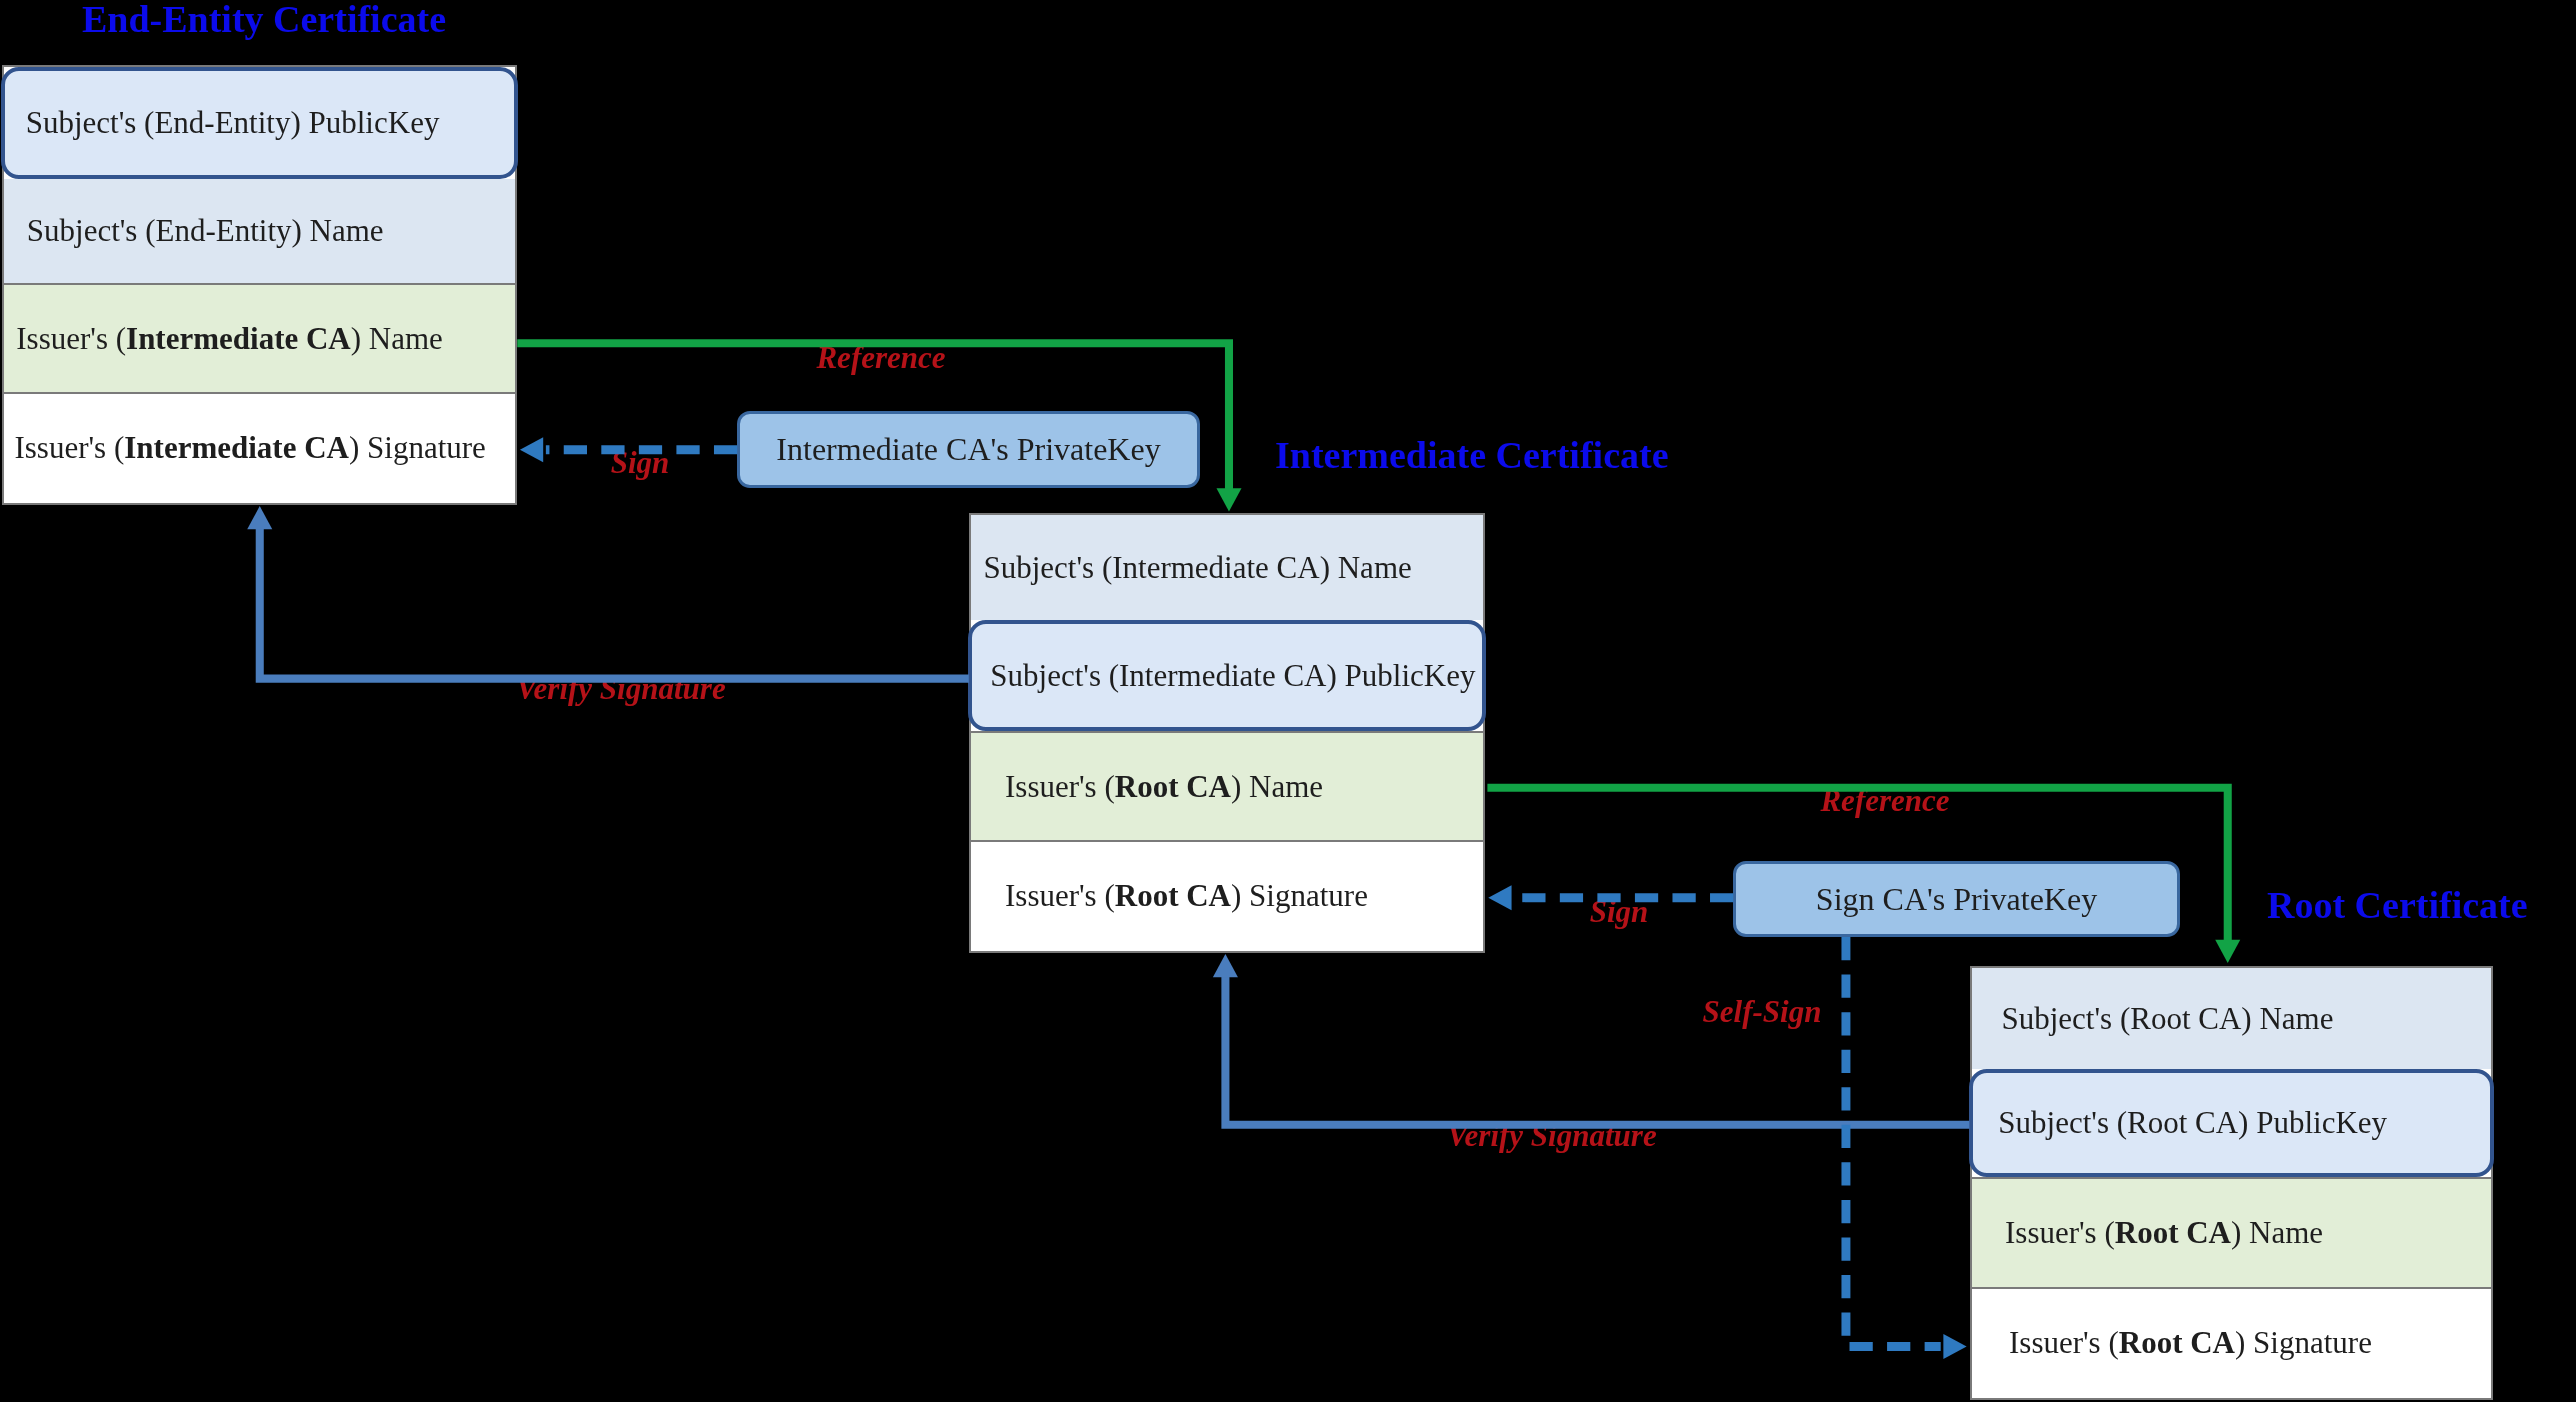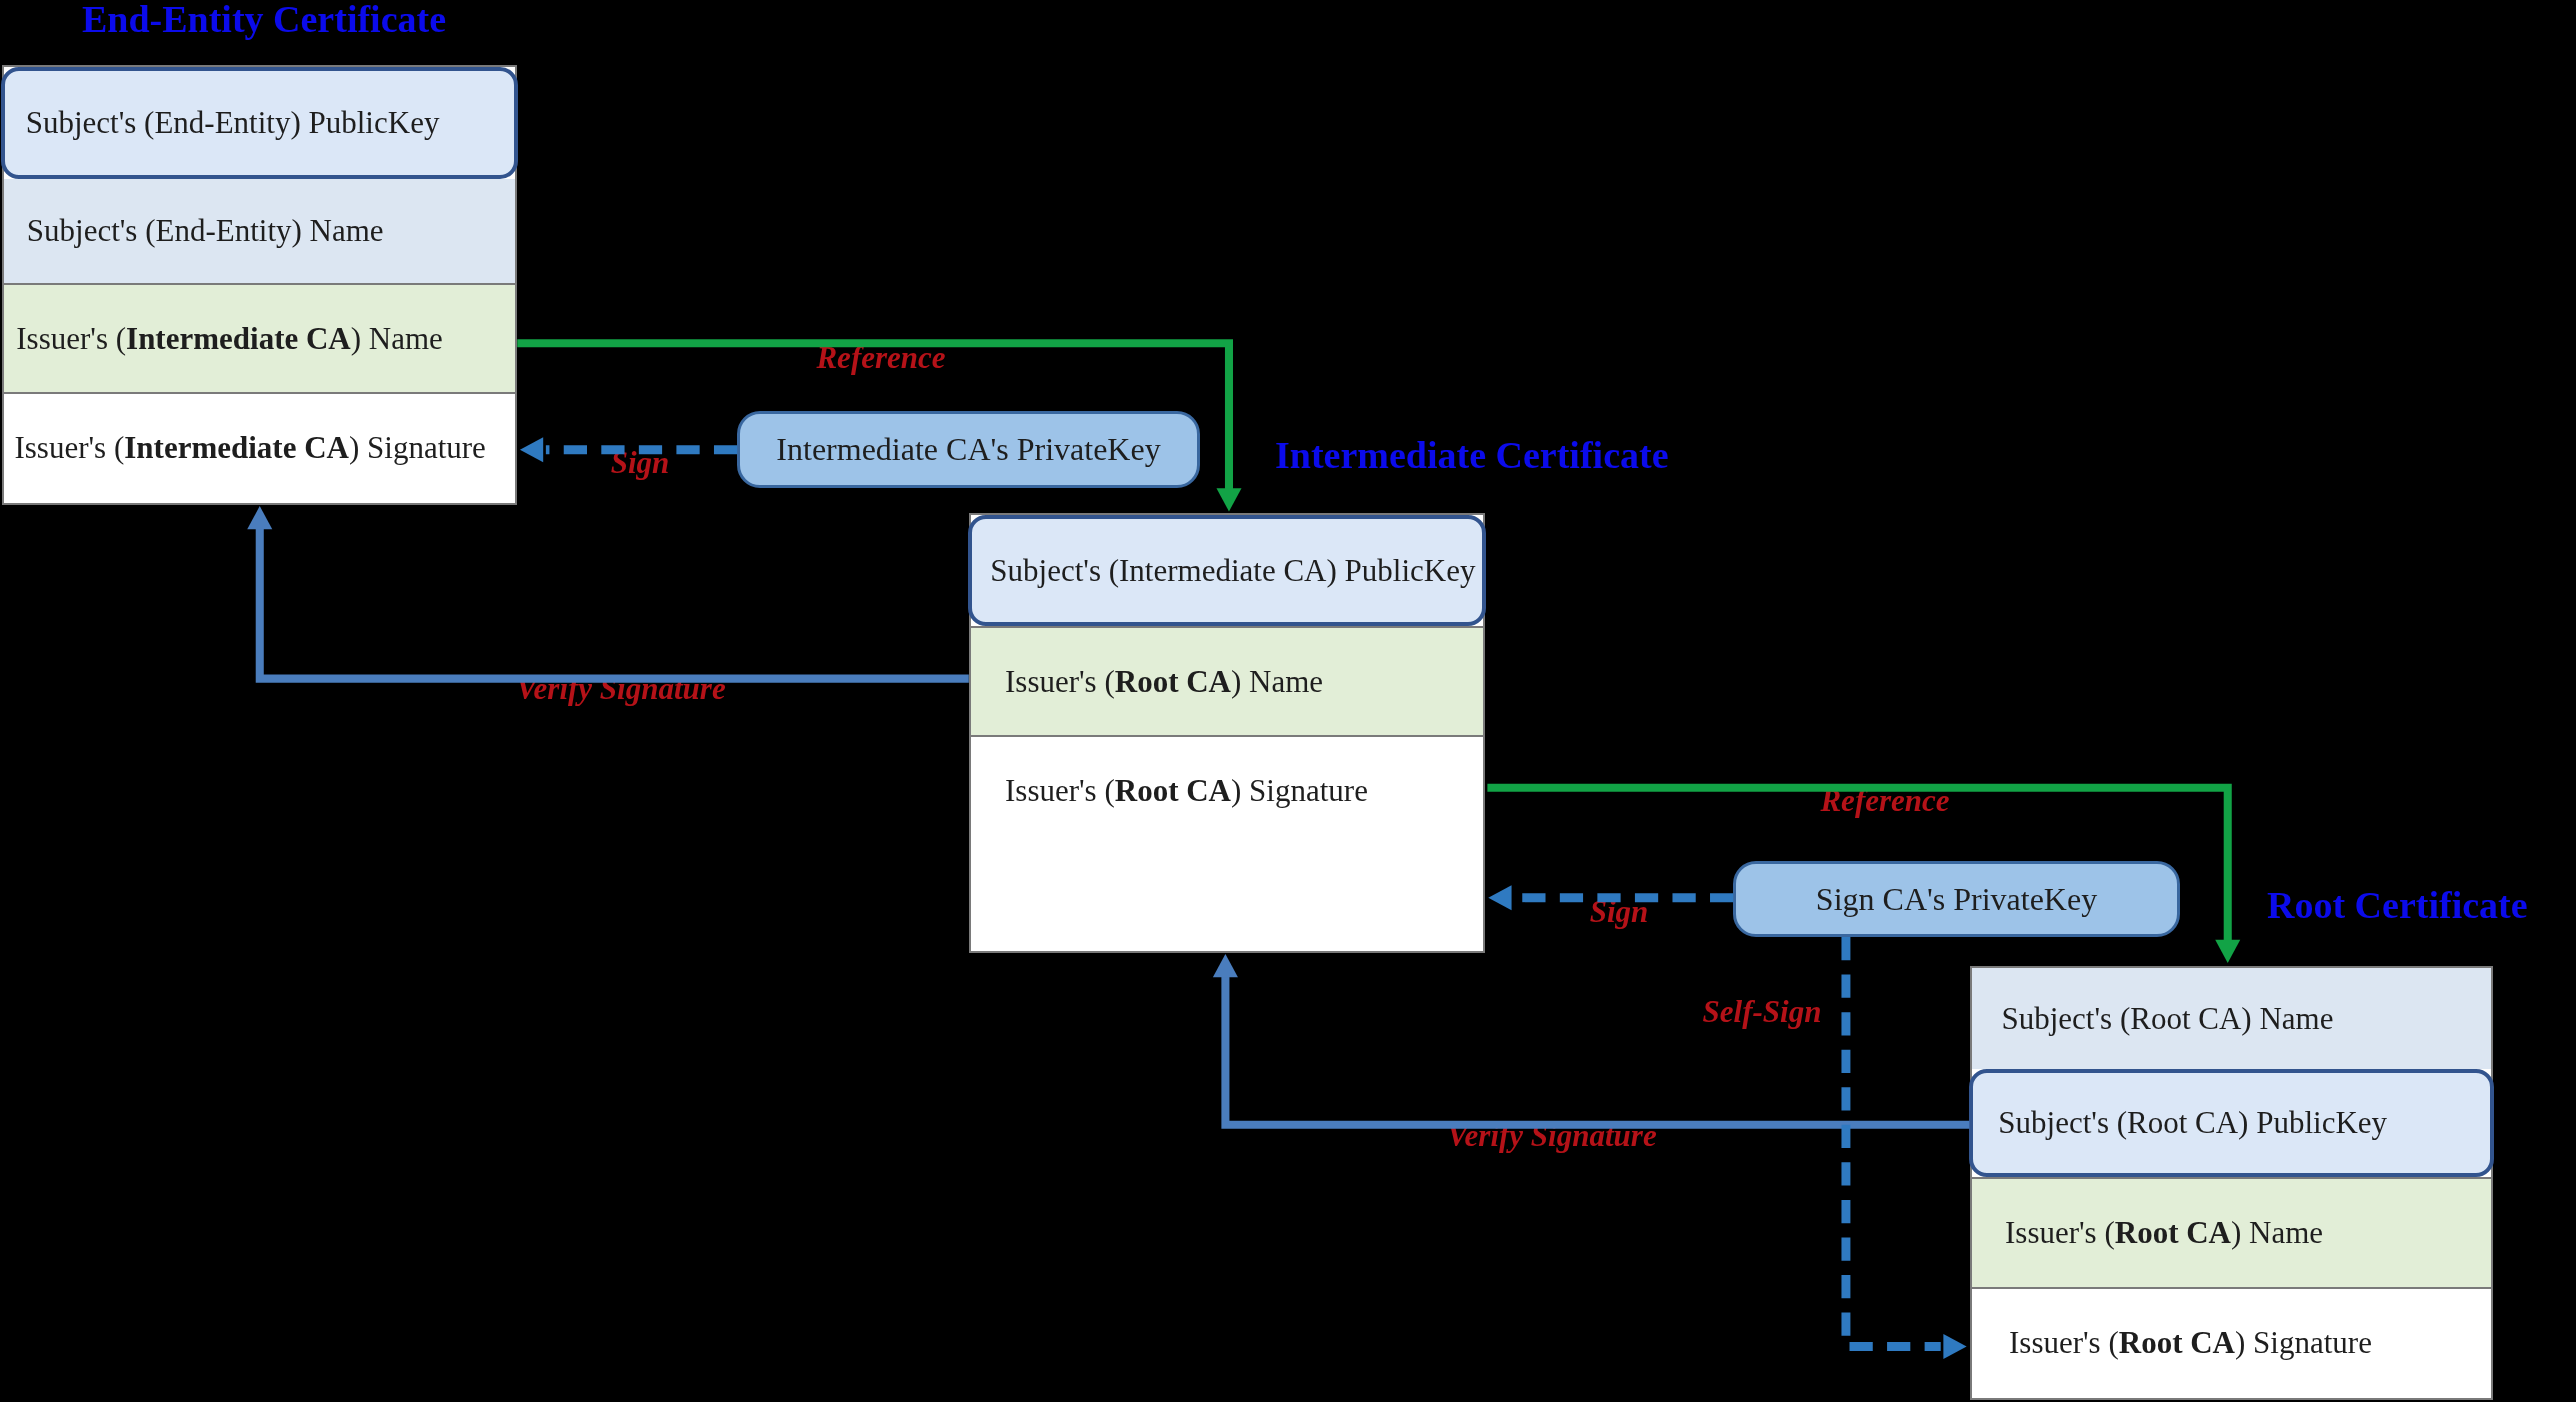--- a/index.html
+++ b/index.html
@@ -31,21 +31,21 @@
     color:var(--title-blue,#0b0beb);white-space:nowrap;line-height:1.0;
   }
   .arrow-label{
     position:absolute;transform:translateX(-50%);
     font-size:31px;font-weight:bold;font-style:italic;line-height:1.0;
     color:var(--label-red,#b51218);white-space:nowrap;margin-top:40px;
   }
   .keybox{
     position:absolute;box-sizing:border-box;display:flex;align-items:center;justify-content:center;
     background:var(--key-fill,#9dc3e8);border:3.6px solid var(--key-border,#39679f);
-    border-radius:23px;font-size:32px;color:var(--text,#1e1e1e);white-space:nowrap;
+    border-radius:13px;font-size:32px;color:var(--text,#1e1e1e);white-space:nowrap;
   }
   #arrows{position:absolute;left:0;top:0;z-index:3;pointer-events:none;}
   .ln-green{stroke:var(--arrow-green,#12a346);stroke-width:9;fill:none;}
   .hd-green{fill:var(--arrow-green,#12a346);}
   .ln-blue{stroke:var(--arrow-blue,#4a7dbd);stroke-width:9;fill:none;}
   .hd-blue{fill:var(--arrow-blue,#4a7dbd);}
   .ln-dash{stroke:var(--arrow-dashed-blue,#2f7ac1);stroke-width:10;fill:none;stroke-dasharray:26 16;}
   .hd-dash{fill:var(--arrow-dashed-blue,#2f7ac1);}
 </style>
 </head>
@@ -74,20 +74,25 @@
         <span>) Name</span>
     </div>
     <div class="row white" style="height:110px;padding-left:10.7px;">
       <span>Issuer's (</span>
         <b>Intermediate CA</b>
         <span>) Signature</span>
     </div>
   </div>
 
   <div class="cert" style="left:969px;top:513px;width:516px;height:440px;">
+    <div class="row blue" style="height:105px;padding-left:12.5px;">
+      <span>Subject's (Intermediate CA) Name</span>
+        <b></b>
+        <span></span>
+    </div>
     <div class="row pk" style="height:111px;padding-left:18px;">
       <span>Subject's (Intermediate CA) PublicKey</span>
         <b></b>
         <span></span>
     </div>
     <div class="row green" style="height:109px;padding-left:34px;">
       <span>Issuer's (</span>
         <b>Root CA</b>
         <span>) Name</span>
     </div>

